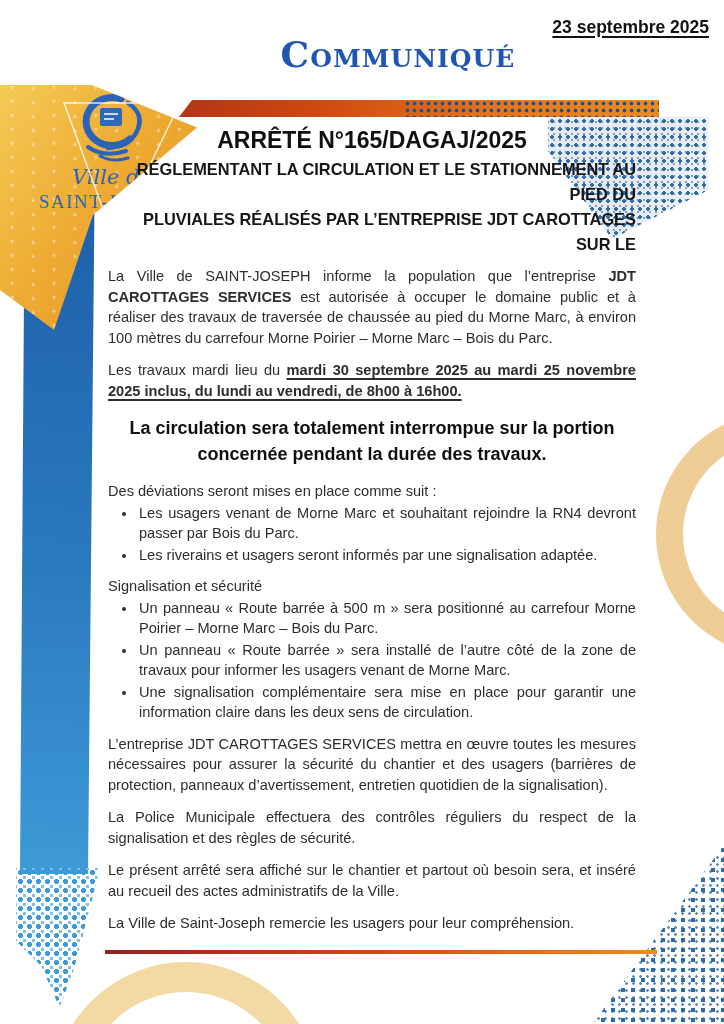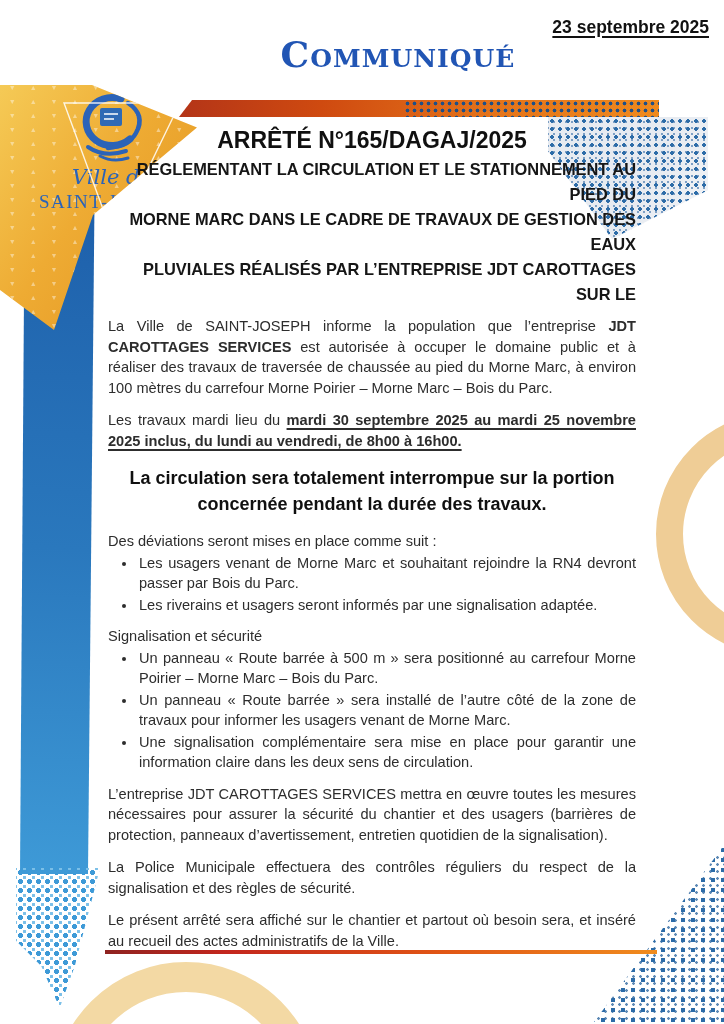--- a/index.html
+++ b/index.html
@@ -127,21 +127,20 @@
   <div class="gray-tri"></div>
 
   <div class="ring-right"></div>
   <div class="ring-bottom"></div>
   <div class="dots-br"></div>
 
   <div class="content">
     <div class="h-arrete">ARRÊTÉ N°165/DAGAJ/2025</div>
     <div class="h-sub">
       <div>RÉGLEMENTANT LA CIRCULATION ET LE STATIONNEMENT AU PIED DU</div>
-      <div>MORNE MARC DANS LE CADRE DE TRAVAUX DE GESTION DES EAUX</div>
       <div>PLUVIALES RÉALISÉS PAR L’ENTREPRISE JDT CAROTTAGES SUR LE</div>
     </div>
 
     <p class="p"><span>La Ville de SAINT-JOSEPH informe la population que l’entreprise </span><span class="bold">JDT CAROTTAGES SERVICES</span><span> est autorisée à occuper le domaine public et à réaliser des travaux de traversée de chaussée au pied du Morne Marc, à environ 100 mètres du carrefour Morne Poirier – Morne Marc – Bois du Parc.</span></p>
 
     <p class="p underl"><span>Les travaux mardi lieu du </span><span class="bold-u">mardi 30 septembre 2025 au mardi 25 novembre 2025 inclus, du lundi au vendredi, de 8h00 à 16h00.</span></p>
 
     <div class="alert">
       <div>La circulation sera totalement interrompue sur la portion</div>
       <div>concernée pendant la durée des travaux.</div>
@@ -156,17 +155,18 @@
     <p class="p intro">Signalisation et sécurité</p>
     <ul class="blist">
       <li>Un panneau « Route barrée à 500 m » sera positionné au carrefour Morne Poirier – Morne Marc – Bois du Parc.</li>
       <li>Un panneau « Route barrée » sera installé de l’autre côté de la zone de travaux pour informer les usagers venant de Morne Marc.</li>
       <li>Une signalisation complémentaire sera mise en place pour garantir une information claire dans les deux sens de circulation.</li>
     </ul>
 
     <p class="p">L’entreprise JDT CAROTTAGES SERVICES mettra en œuvre toutes les mesures nécessaires pour assurer la sécurité du chantier et des usagers (barrières de protection, panneaux d’avertissement, entretien quotidien de la signalisation).</p>
     <p class="p">La Police Municipale effectuera des contrôles réguliers du respect de la signalisation et des règles de sécurité.</p>
     <p class="p">Le présent arrêté sera affiché sur le chantier et partout où besoin sera, et inséré au recueil des actes administratifs de la Ville.</p>
+    <p class="p">La Ville de Saint-Joseph remercie les usagers pour leur compréhension.</p>
   </div>
 
   <div class="footer-line"></div>
 
 </div>
 
 </body></html>

